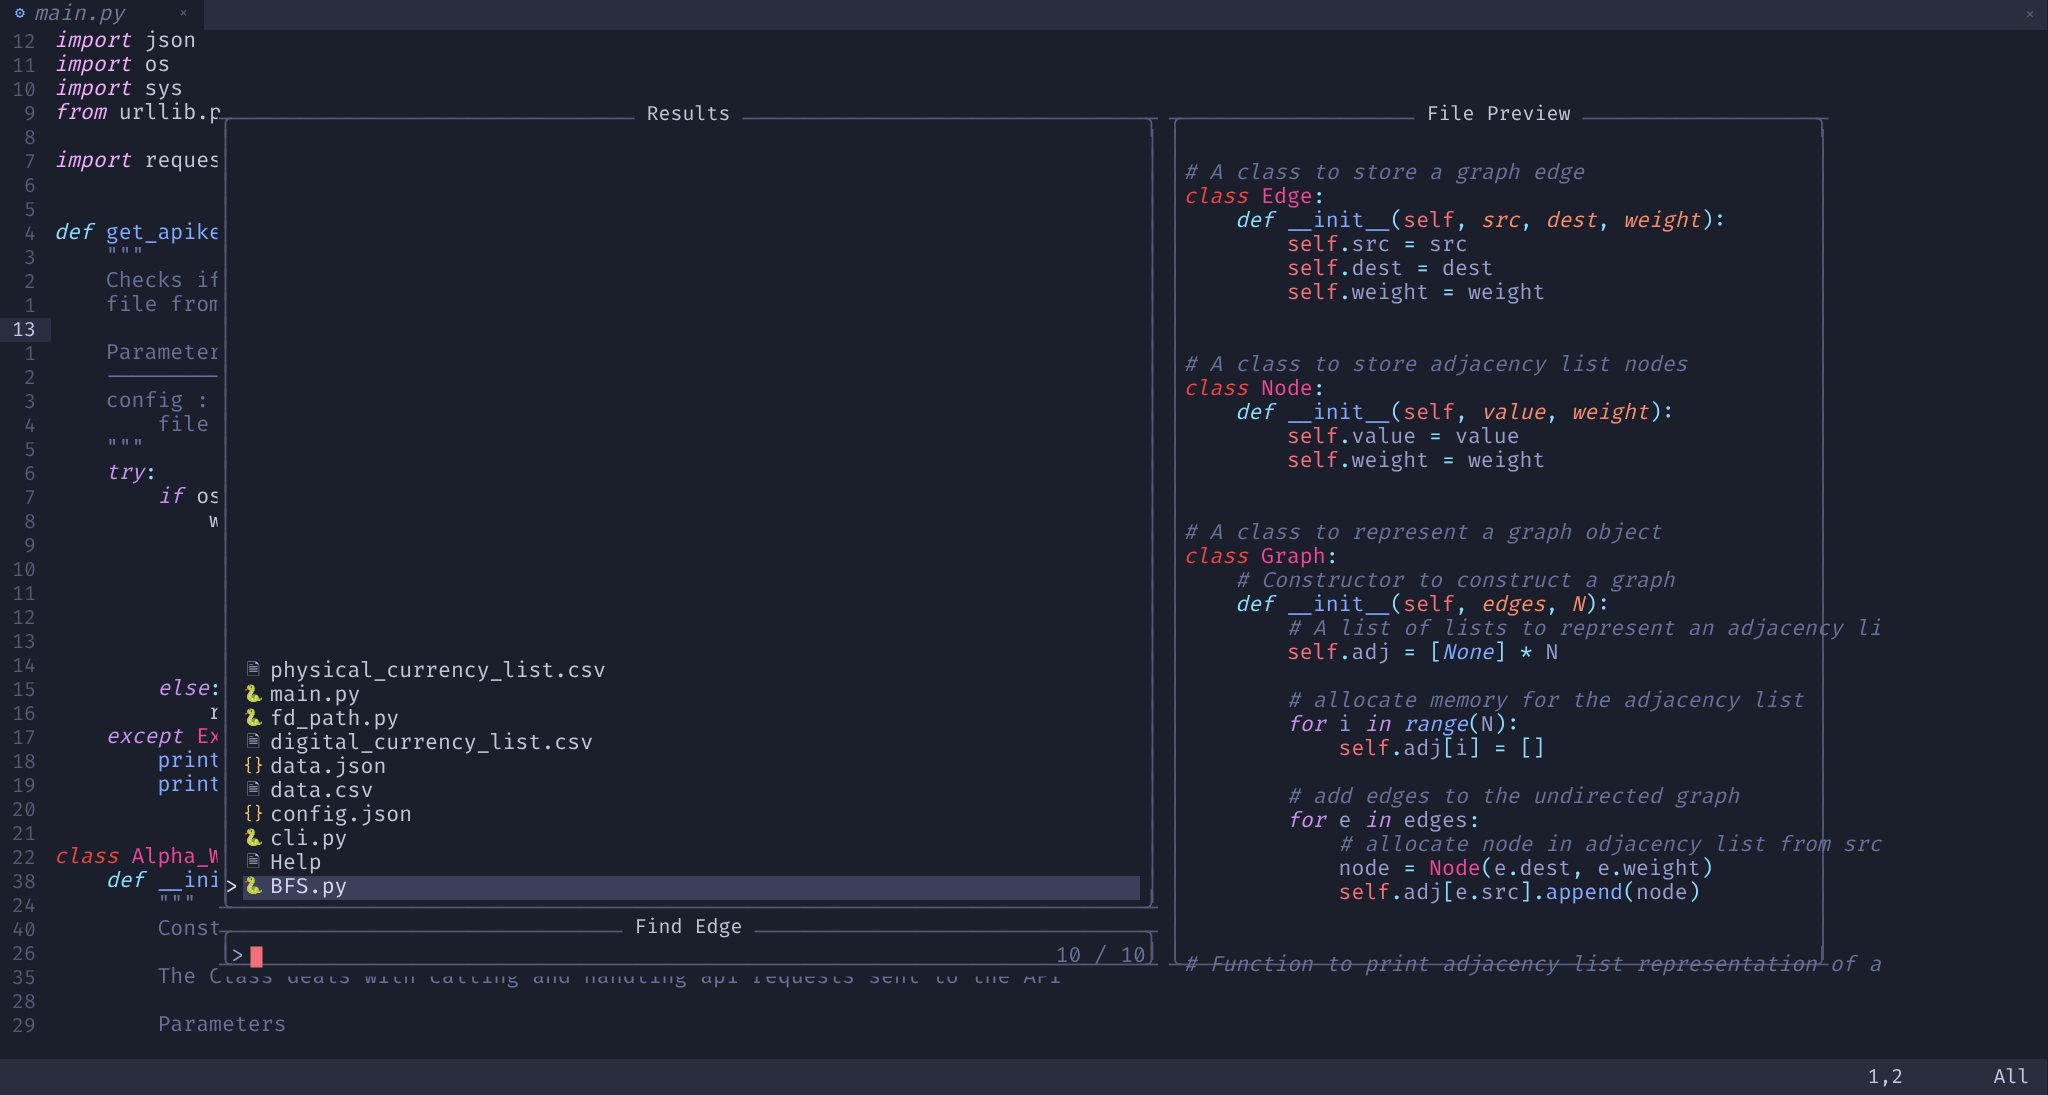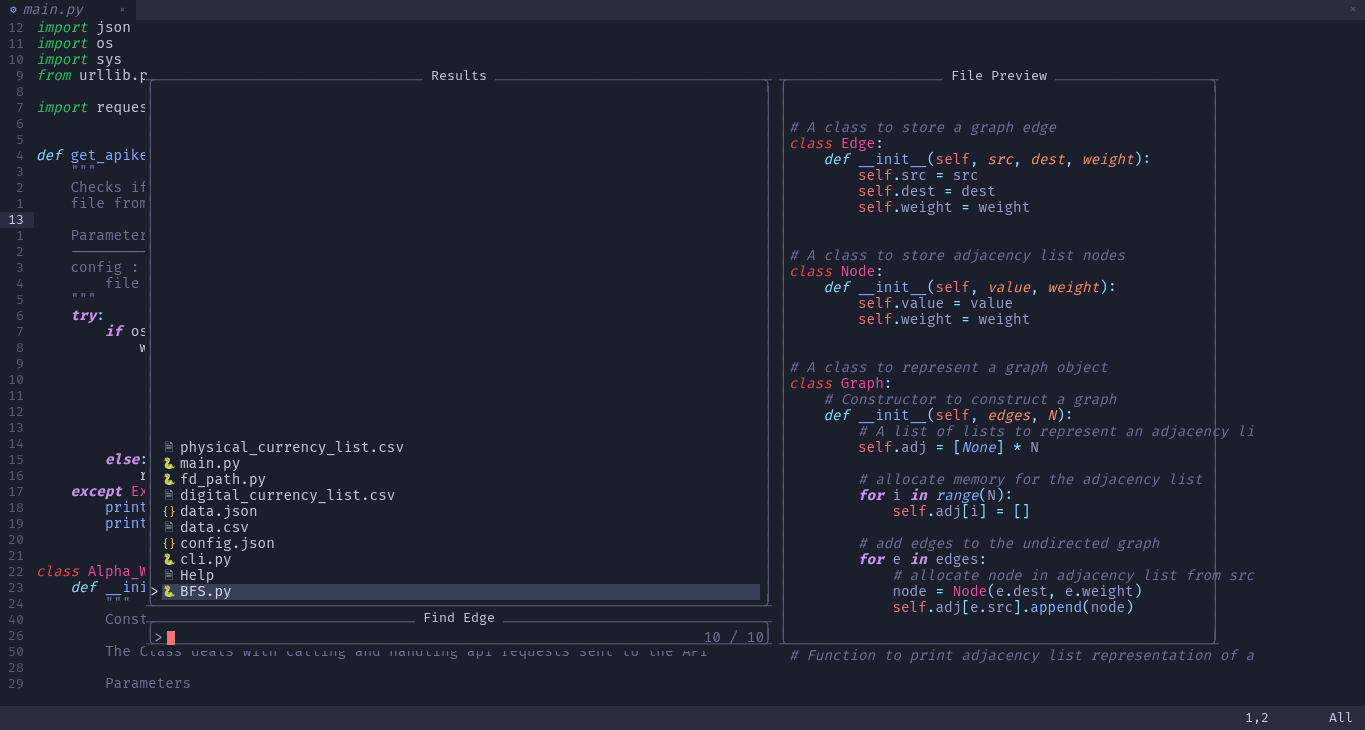--- a/index.html
+++ b/index.html
@@ -65,24 +65,24 @@
   .gutter div.current { color: #c3c8e6; }
 
   .code {
     position: absolute;
     left: 36px;
     top: 0;
     white-space: pre;
   }
   .code div { height: 16px; }
 
-  .kw-import { color: #22c55e; font-style: italic; text-align: right; }
+  .kw-import { color: #f0abfc; font-style: italic; text-align: right; }
   .kw-def { color: #89ddff; font-style: italic; }
   .kw-class { color: #ef4444; font-style: italic; }
-  .kw-try, .kw-if, .kw-else, .kw-except, .kw-for, .kw-in { color: #c792ea; font-style: italic; font-weight: bold; }
+  .kw-try, .kw-if, .kw-else, .kw-except, .kw-for, .kw-in { color: #c792ea; font-style: italic; }
   .kw-self { color: #f07178; }
   .func { color: #82aaff; }
   .dunder { color: #82aaff; }
   .classname { color: #ec4899; }
   .var { color: #bfc7d5; text-align: center; }
   .str { color: #697098; }
   .comment { color: #697098; font-style: italic; }
   .op { color: #89ddff; }
   .punct { color: #89ddff; }
   .param { color: #f78c6c; font-style: italic; }
@@ -199,21 +199,21 @@
   }
   .find-content .prompt { color: #959dcb; margin-right: 4px; }
   .find-content .cursor {
     width: 8px; height: 14px; background: #f07178; display: inline-block;
   }
   .find-content .counter { margin-left: auto; color: #697098; }
 
   .preview-code {
     position: absolute;
     left: 10px;
-    top: 44px;
+    top: 32px;
     white-space: pre;
   }
   .preview-code div { height: 16px; }
 
   .statusline {
     position: absolute;
     bottom: 0;
     left: 0;
     right: 0;
     height: 18px;
@@ -271,25 +271,25 @@
       <div>13</div>
       <div>14</div>
       <div>15</div>
       <div>16</div>
       <div>17</div>
       <div>18</div>
       <div>19</div>
       <div>20</div>
       <div>21</div>
       <div>22</div>
-      <div>23</div>
+      <div>38</div>
       <div>24</div>
       <div>40</div>
       <div>26</div>
-      <div>50</div>
+      <div>35</div>
       <div>28</div>
       <div>29</div>
     </div>
 
   <div class="code" id="bgcode"><div><span class="kw-import">import</span> <span class="var">json</span></div><div><span class="kw-import">import</span> <span class="var">os</span></div><div><span class="kw-import">import</span> <span class="var">sys</span></div><div><span class="kw-import">from</span> <span class="var">urllib.p</span></div><div></div><div><span class="kw-import">import</span> <span class="var">reques</span></div><div></div><div></div><div><span class="kw-def">def</span> <span class="func">get_apike</span></div><div>    <span class="str">"""</span></div><div>    <span class="str">Checks if</span></div><div>    <span class="str">file from</span></div><div></div><div>    <span class="str">Parameter</span></div><div>    <span class="str">---------</span></div><div>    <span class="str">config :</span></div><div>        <span class="str">file</span></div><div>    <span class="str">"""</span></div><div>    <span class="kw-try">try</span><span class="punct">:</span></div><div>        <span class="kw-if">if</span> <span class="var">os</span></div><div>            <span class="var">w</span></div><div></div><div></div><div></div><div></div><div></div><div></div><div>        <span class="kw-else">else</span><span class="punct">:</span></div><div>            <span class="var">r</span></div><div>    <span class="kw-except">except</span> <span class="classname">Ex</span></div><div>        <span class="func">print</span></div><div>        <span class="func">print</span></div><div></div><div></div><div><span class="kw-class">class</span> <span class="classname">Alpha_W</span></div><div>    <span class="kw-def">def</span> <span class="dunder">__ini</span></div><div>        <span class="str">"""</span></div><div>        <span class="str">Const</span></div><div></div><div>        <span class="str">The Class deals with calling and handling api requests sent to the API</span></div><div></div><div>        <span class="str">Parameters</span></div></div>
 
   <div class="panel results-panel">
     <div class="corner tl">╭</div>
     <div class="corner tr">╮</div>
     <div class="corner bl">╰</div>

